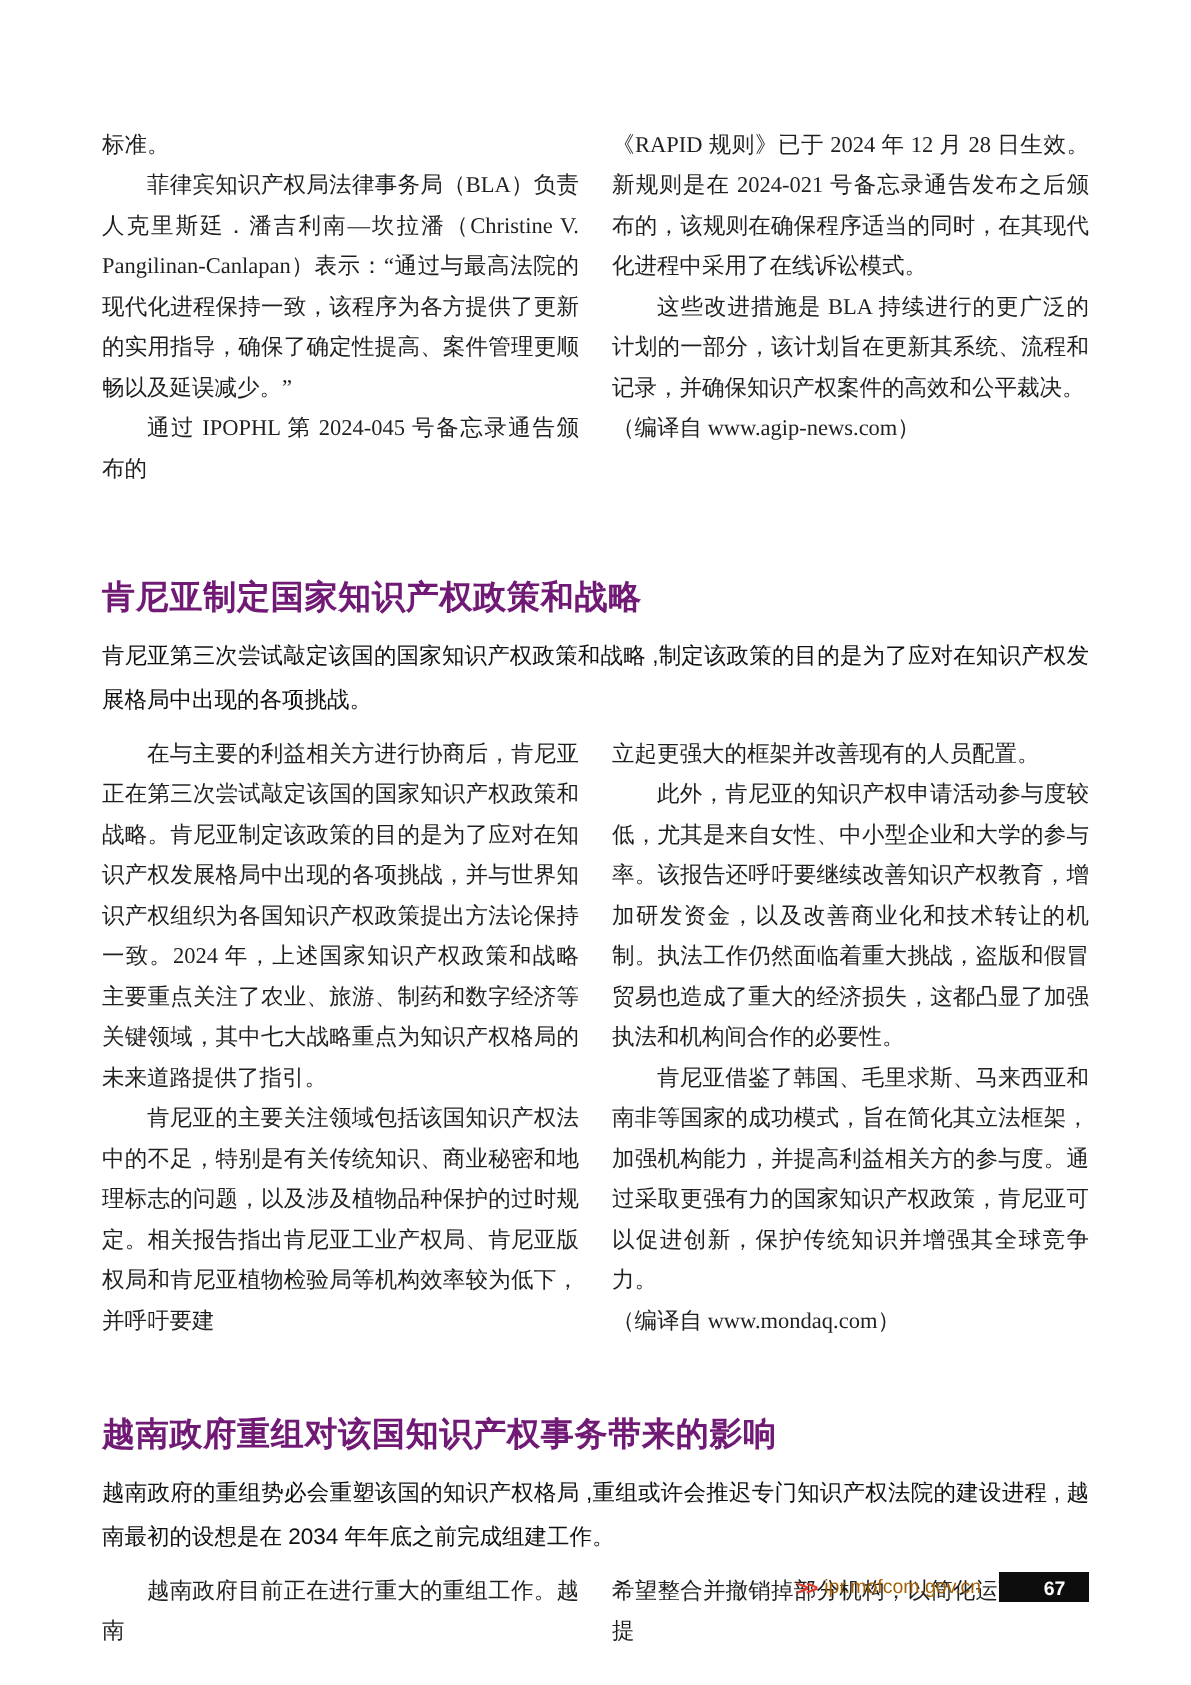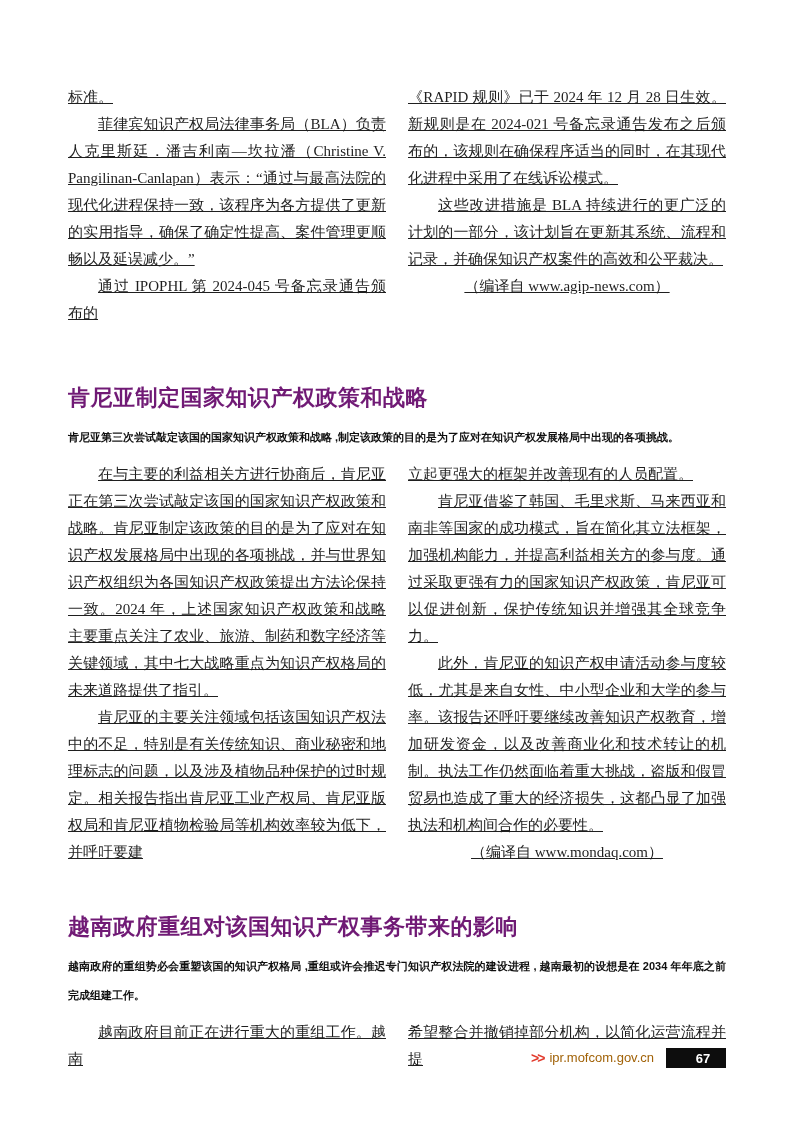--- a/index.html
+++ b/index.html
@@ -13,44 +13,44 @@
     font-family: "Liberation Serif", "DejaVu Serif", serif;
     color: #1f1f1f;
   }
   .content {
     position: absolute;
     left: 68px;
     top: 84px;
     width: 658px;
   }
   .cols { display: flex; gap: 22px; }
-  .col  { width: 318px; text-decoration: underline; }
+  .col  { width: 318px; }
   p.body {
     margin: 0;
     font-size: 15px;
     line-height: 27px;
     text-align: justify;
     text-justify: inter-ideograph;
   }
   p.indent { text-indent: 2em; }
-  p.source { text-align: center; }
+  p.source { text-align: left; }
   .article-title {
     margin: 0;
     font-family: "Liberation Sans", "DejaVu Sans", sans-serif;
     font-weight: 700;
     font-size: 22px;
     line-height: 30px;
     color: #701a75;
     letter-spacing: 0.5px;
   }
   .article-lede {
     margin: 10px 0 0 0;
     font-family: "Liberation Sans", "DejaVu Sans", sans-serif;
-    font-weight: 700;
-    font-size: 11px;
+    font-weight: 400;
+    font-size: 15px;
     line-height: 29px;
     color: #101010;
     text-align: justify;
     text-justify: inter-ideograph;
   }
   .article2 { margin-top: 56px; }
   .article2 .cols { margin-top: 9px; }
   .article3 { margin-top: 46px; }
   .article3 .cols { margin-top: 9px; }
   .footer {
@@ -112,22 +112,22 @@
     <section class="article2">
       <h2 class="article-title">肯尼亚制定国家知识产权政策和战略</h2>
       <p class="article-lede">肯尼亚第三次尝试敲定该国的国家知识产权政策和战略 ,制定该政策的目的是为了应对在知识产权发展格局中出现的各项挑战。</p>
       <div class="cols">
         <div class="col">
           <p class="body indent">在与主要的利益相关方进行协商后，肯尼亚正在第三次尝试敲定该国的国家知识产权政策和战略。肯尼亚制定该政策的目的是为了应对在知识产权发展格局中出现的各项挑战，并与世界知识产权组织为各国知识产权政策提出方法论保持一致。2024 年，上述国家知识产权政策和战略主要重点关注了农业、旅游、制药和数字经济等关键领域，其中七大战略重点为知识产权格局的未来道路提供了指引。</p>
           <p class="body indent">肯尼亚的主要关注领域包括该国知识产权法中的不足，特别是有关传统知识、商业秘密和地理标志的问题，以及涉及植物品种保护的过时规定。相关报告指出肯尼亚工业产权局、肯尼亚版权局和肯尼亚植物检验局等机构效率较为低下，并呼吁要建</p>
         </div>
         <div class="col">
           <p class="body">立起更强大的框架并改善现有的人员配置。</p>
+          <p class="body indent">此外，肯尼亚的知识产权申请活动参与度较低，尤其是来自女性、中小型企业和大学的参与率。该报告还呼吁要继续改善知识产权教育，增加研发资金，以及改善商业化和技术转让的机制。执法工作仍然面临着重大挑战，盗版和假冒贸易也造成了重大的经济损失，这都凸显了加强执法和机构间合作的必要性。</p>
           <p class="body indent">肯尼亚借鉴了韩国、毛里求斯、马来西亚和南非等国家的成功模式，旨在简化其立法框架，加强机构能力，并提高利益相关方的参与度。通过采取更强有力的国家知识产权政策，肯尼亚可以促进创新，保护传统知识并增强其全球竞争力。</p>
-          <p class="body indent">此外，肯尼亚的知识产权申请活动参与度较低，尤其是来自女性、中小型企业和大学的参与率。该报告还呼吁要继续改善知识产权教育，增加研发资金，以及改善商业化和技术转让的机制。执法工作仍然面临着重大挑战，盗版和假冒贸易也造成了重大的经济损失，这都凸显了加强执法和机构间合作的必要性。</p>
           <p class="body source">（编译自 www.mondaq.com）</p>
         </div>
       </div>
     </section>
 
     <section class="article3">
       <h2 class="article-title">越南政府重组对该国知识产权事务带来的影响</h2>
       <p class="article-lede">越南政府的重组势必会重塑该国的知识产权格局 ,重组或许会推迟专门知识产权法院的建设进程 , 越南最初的设想是在 2034 年年底之前完成组建工作。</p>
       <div class="cols">
         <div class="col">

